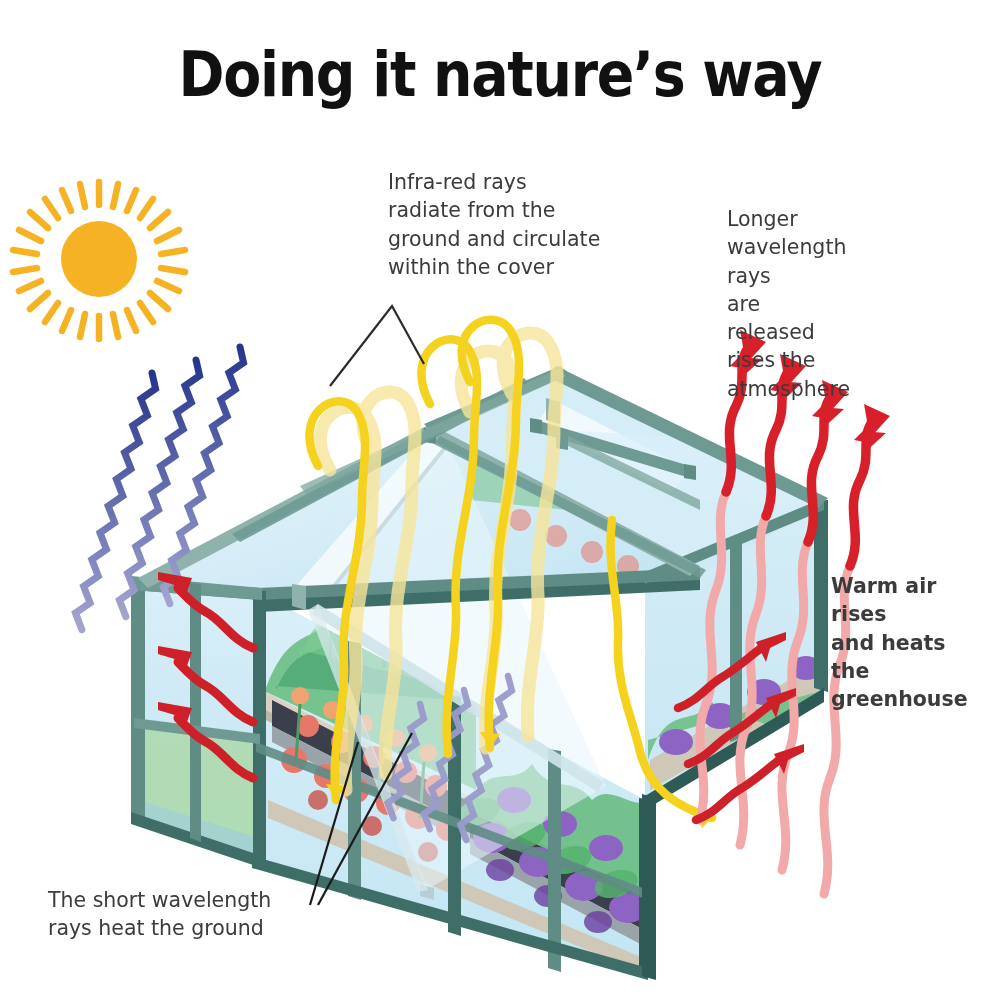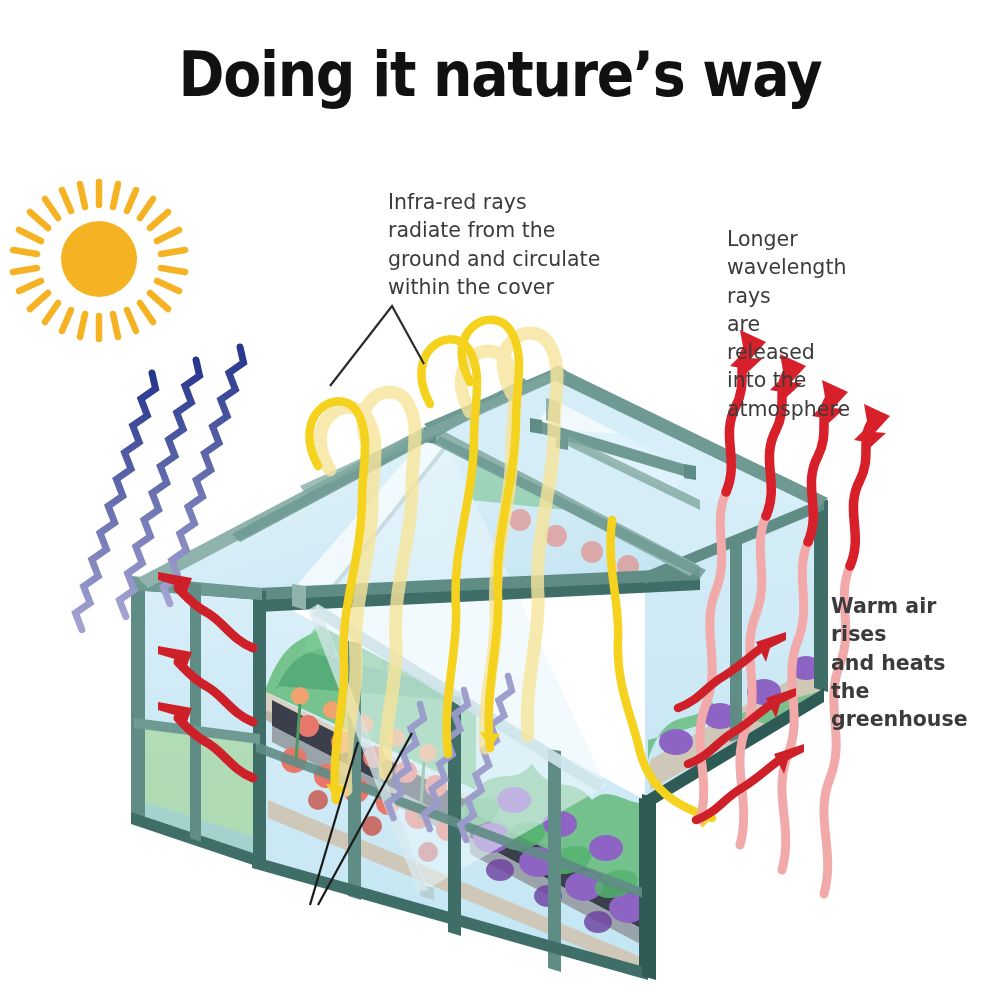--- a/index.html
+++ b/index.html
@@ -4,21 +4,21 @@
 <style>
   html,body{margin:0;padding:0;background:#ffffff;}
   body{width:1000px;height:1000px;position:relative;overflow:hidden;
        font-family:"Liberation Sans","DejaVu Sans",sans-serif;}
   #stage{position:absolute;inset:0;width:844px;height:1000px;}
   #title{position:absolute;left:0;top:38px;width:1000px;text-align:center;
          font-family:"DejaVu Sans","Liberation Sans",sans-serif;
          font-weight:bold;font-size:63px;letter-spacing:-1.5px;color:#111111;
          transform:scaleX(.88);transform-origin:50% 50%;white-space:nowrap;}
   .anno{position:absolute;color:#3b3b3b;font-size:20.5px;line-height:1.38;
-        font-family:"DejaVu Sans","Liberation Sans",sans-serif;white-space:pre-line;margin-top:20px;}
+        font-family:"DejaVu Sans","Liberation Sans",sans-serif;white-space:pre-line;}
   #anno-sun{left:182px;top:235px;}
   #anno-ir{left:388px;top:168px;}
   #anno-long{left:727px;top:205px;}
   #anno-warm{left:831px;top:572px;font-weight:bold;}
   #anno-ground{left:48px;top:886px;}
   #art{position:absolute;left:0;top:0;}
 </style>
 </head>
 <body>
 
@@ -387,19 +387,21 @@
       <line x1="358" y1="742" x2="310" y2="905"></line>
       <line x1="412" y1="733" x2="318" y2="905"></line>
     </g>
   </svg>
 
   <div class="anno" id="anno-ir">Infra-red rays
 radiate from the
 ground and circulate
 within the cover</div>
   <div class="anno" id="anno-long">Longer wavelength rays
-are released into the
+are released rises the
 atmosphere</div>
   <div class="anno" id="anno-warm">Warm air rises
 and heats the
 greenhouse</div>
+  <div class="anno" id="anno-ground">The short wavelength
+rays heat the ground</div>
 
 </div>
 
 </body></html>

